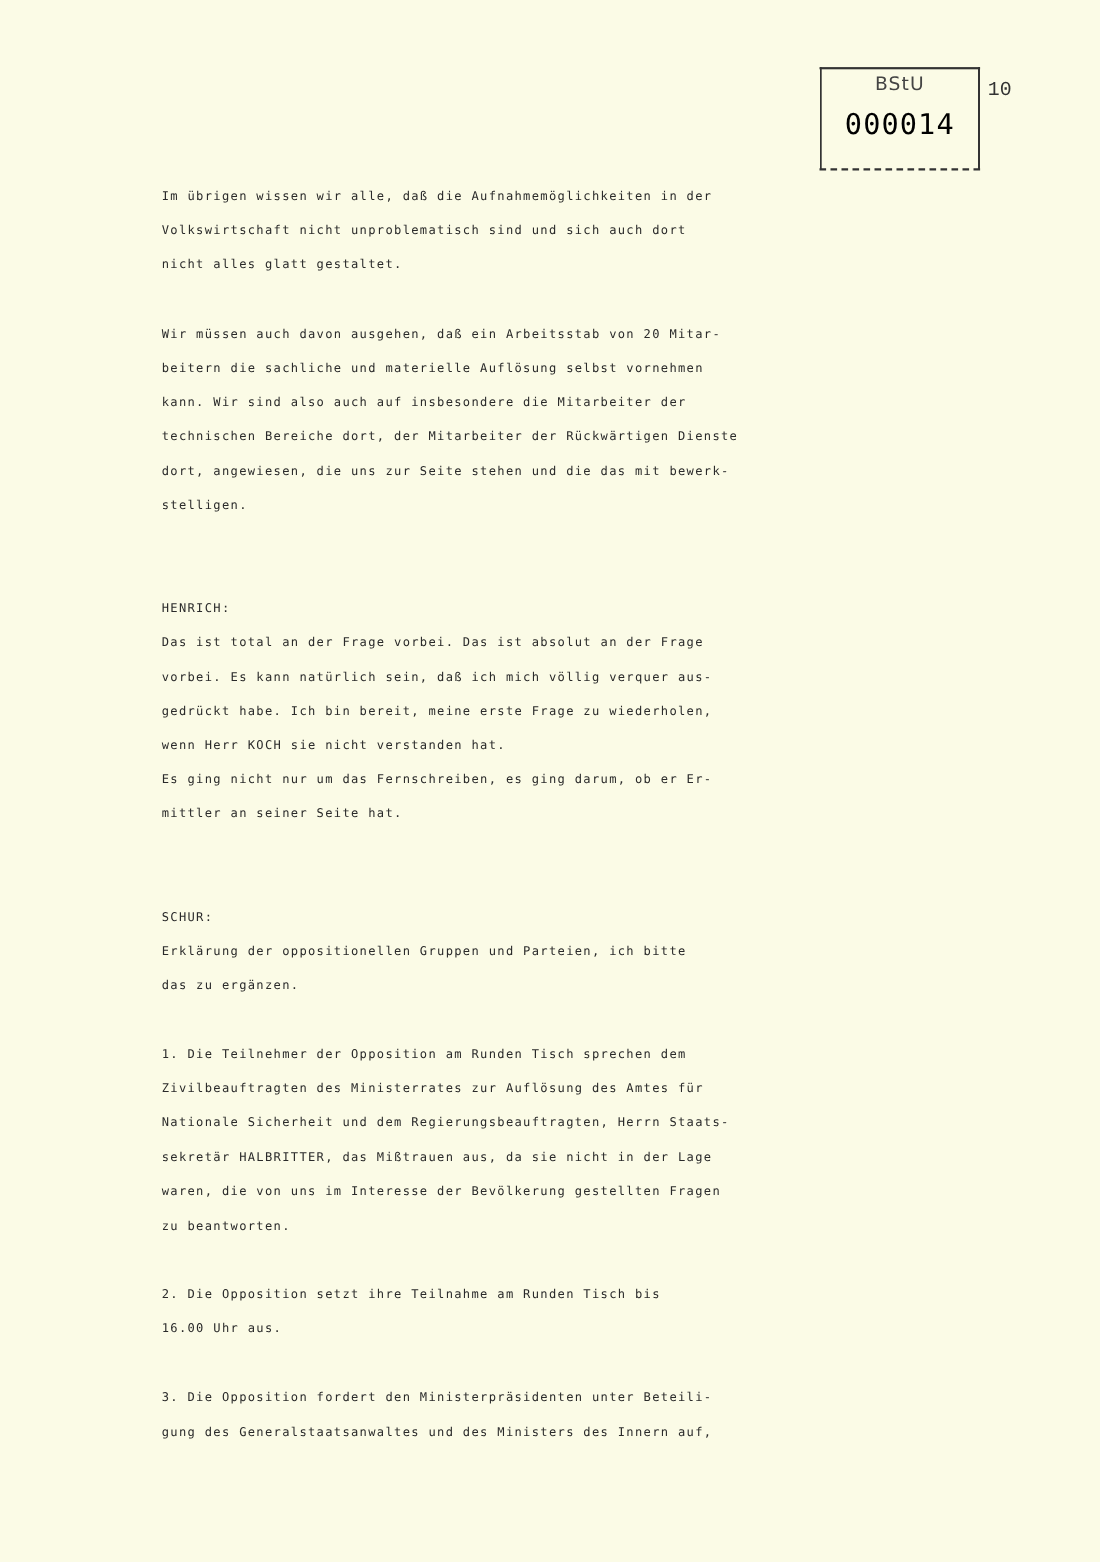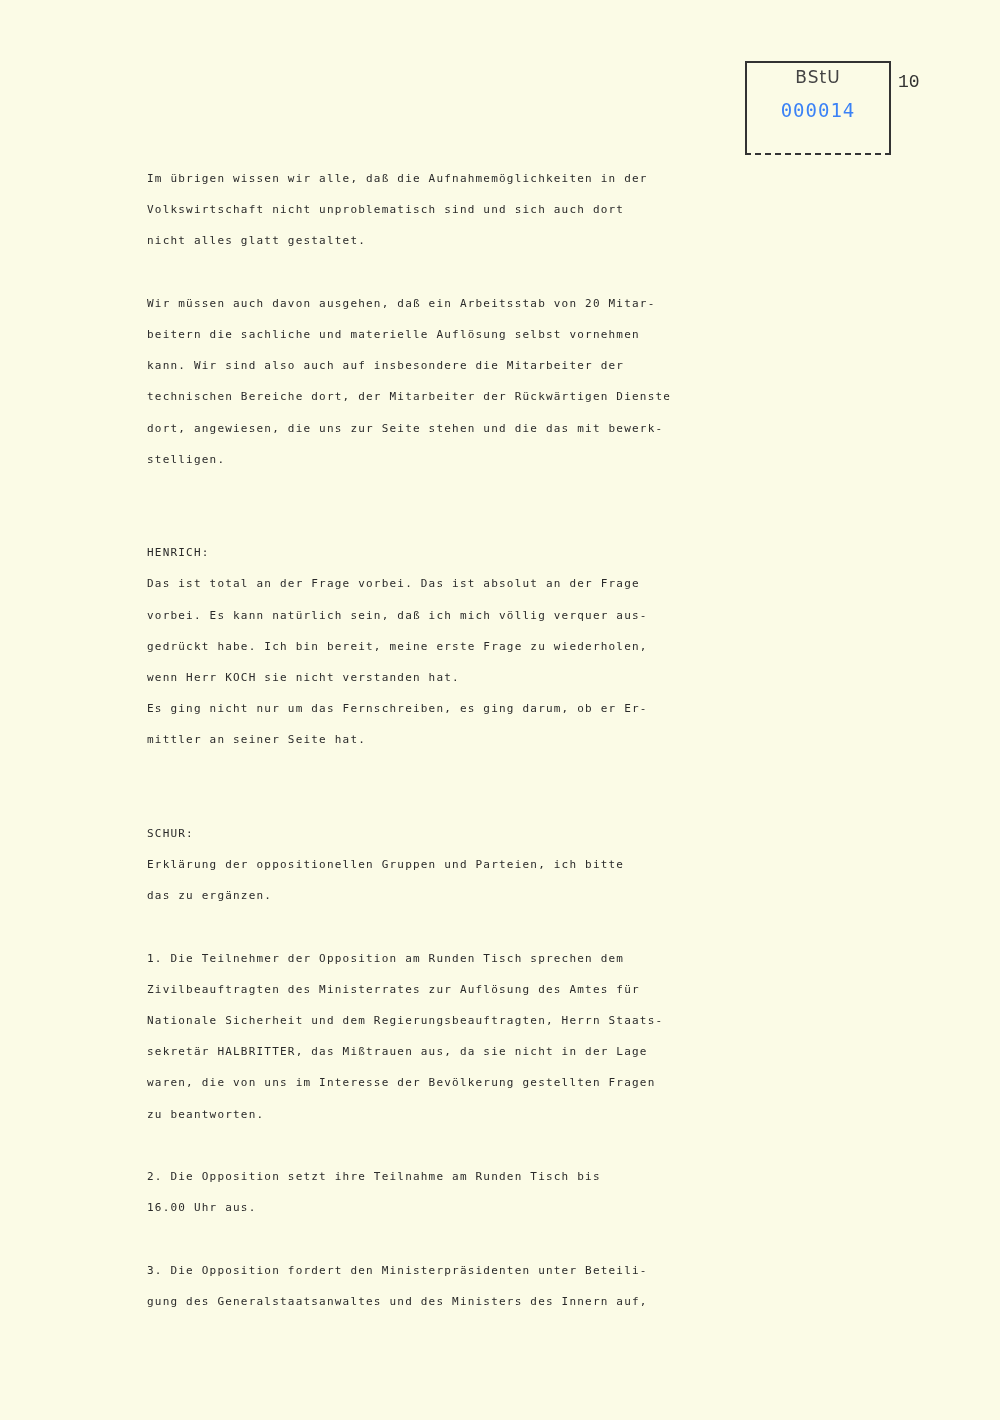--- a/index.html
+++ b/index.html
@@ -20,21 +20,21 @@
     box-sizing: border-box;
   }
   .stamp-top {
     position: absolute; left: 0; right: 0; top: 4px;
     text-align: center; font-family: "DejaVu Sans", sans-serif;
     font-size: 17px; letter-spacing: 1px; color: #444;
   }
   .stamp-num {
     position: absolute; left: 0; right: 0; top: 36px;
     text-align: center; font-family: "DejaVu Sans Mono", monospace;
-    font-size: 19px; color: #3b82f6; letter-spacing: 1px;
+    font-size: 26px; color: #000000; letter-spacing: 1px;
   }
   .page-num {
     position: absolute; left: 898px; top: 72px;
     font-family: Liberation Mono, monospace; font-size: 18px; color: #333;
   }
   .text {
     position: absolute; left: 147px; top: 163px; width: 830px;
     font-size: 11px; line-height: 31.2px; letter-spacing: 1.2px;
     white-space: pre;
   }

